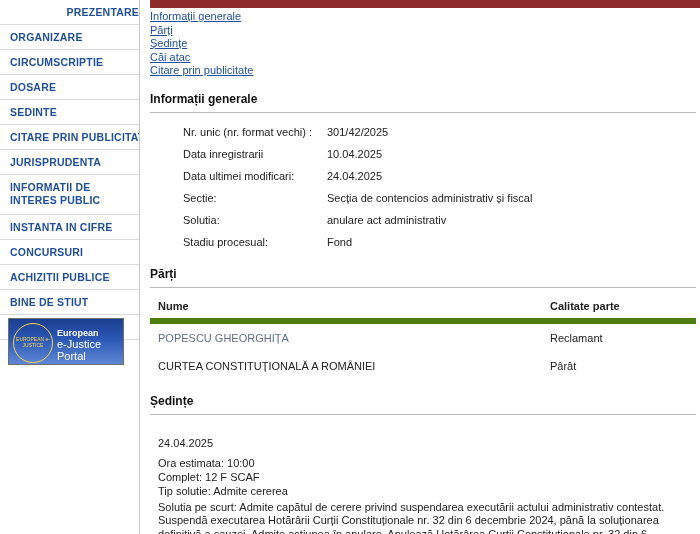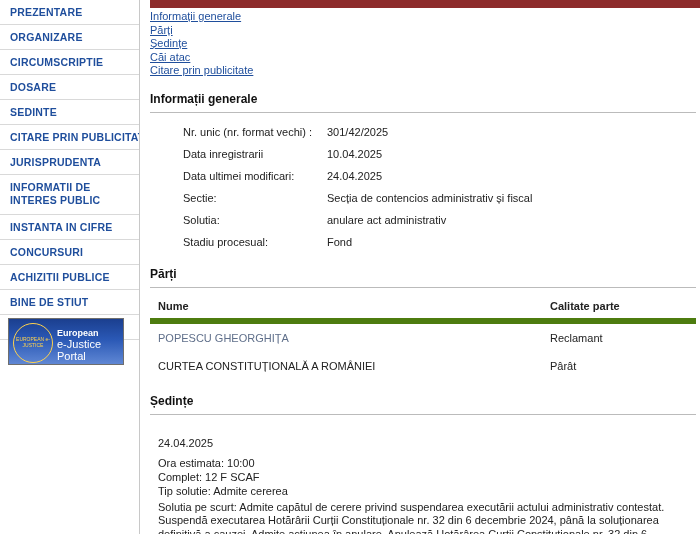--- a/index.html
+++ b/index.html
@@ -44,20 +44,21 @@
     overflow: hidden;
   }
   .nav-item.two-line {
     height: 40px;
     line-height: 13px;
     padding-top: 6px;
     white-space: normal;
   }
   .nav-item.first {
     border-top: none;
+    text-align: right;
   }
 
   
   #ejustice {
     position: absolute;
     left: 8px;
     top: 318px;
     width: 116px;
     height: 47px;
     border: 1px solid #6e6e6e;

